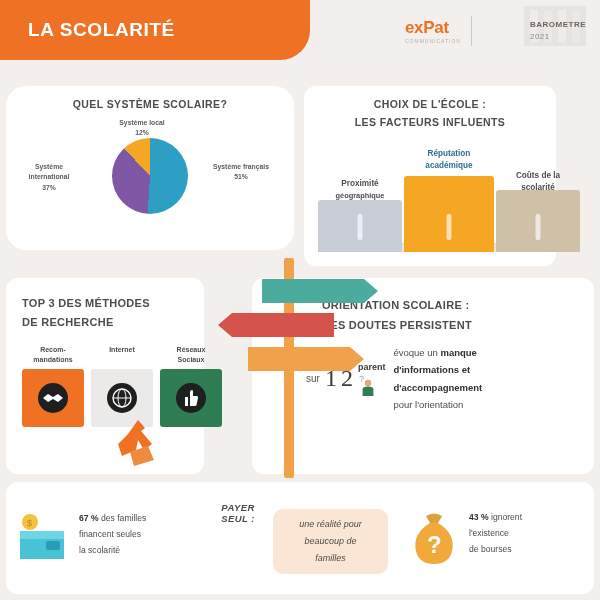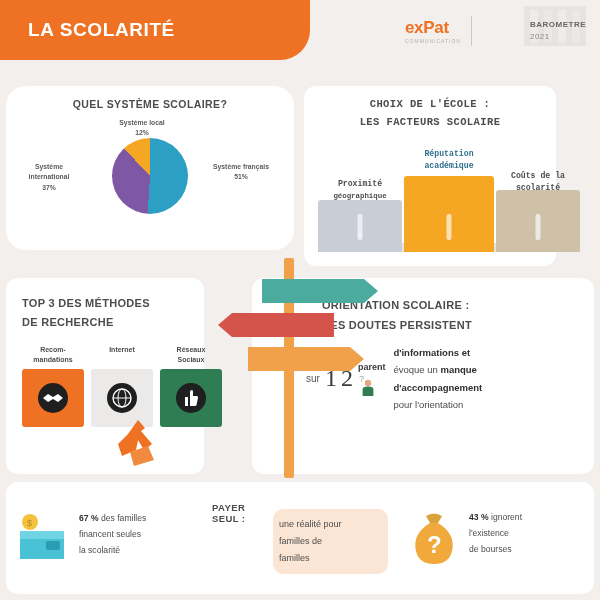--- a/index.html
+++ b/index.html
@@ -55,21 +55,21 @@
     position:absolute; left:50%; top:26px; transform:translateX(-50%);
     width:76px; height:76px; border-radius:50%;
   }
   .pie-lbl { position:absolute; font-size:6.8px; color:#5b5b5b; text-align:center; line-height:1.5; font-weight:bold;}
   .pie-lbl .pct { display:block; }
   #lbl-local { left:88px; top:6px; width:96px; }
   #lbl-intl  { left:8px;  top:50px; width:70px; }
   #lbl-fr    { left:200px; top:50px; width:70px; }
 
   
-  #card-choix { left:304px; top:86px; width:252px; height:180px;font-family:Liberation Mono, monospace; }
+  #card-choix { left:304px; top:86px; width:252px; height:180px; }
   .bars { position:relative; height:118px; margin-top:4px; }
   .bar { position:absolute; bottom:0; border-radius:3px 3px 0 0; }
   .bar .slot { position:absolute; left:50%; transform:translateX(-50%); bottom:12px;
                width:5px; height:26px; background:rgba(255,255,255,.65); border-radius:2px;}
   .bar-lbl { position:absolute; text-align:center; font-size:8.2px; font-weight:bold; color:#4c4c4c; line-height:1.35;}
   .plinth { position:absolute; left:14px; bottom:0; width:262px; height:9px; background:#e7e3df; border-radius:2px;}
 
   
   #card-top3 { left:6px; top:278px; width:198px; height:196px; }
   .top3-title { font-size:11px; font-weight:bold; color:#4c4c4c; padding:16px 0 0 16px; line-height:1.7; letter-spacing:.3px;}
@@ -93,21 +93,21 @@
   .avatar { width:18px; height:22px; position:relative; }
   .or-text { font-size:9.5px; color:#4c4c4c; line-height:1.85; }
   .or-text b { color:#2f2f2f; }
 
   
   #card-bottom { left:6px; top:482px; width:588px; height:112px; }
   .bottom-grid { display:flex; height:100%; align-items:center; }
   .b-col { flex:1; display:flex; align-items:flex-start; gap:9px; padding:0 10px;}
   .b-txt { font-size:8.6px; color:#4c4c4c; line-height:1.85; }
   .b-txt b { color:#2f2f2f; }
-  .b-mid { width:190px; text-align:left; }
+  .b-mid { width:190px; text-align:center;font-style:italic; }
   .b-mid .h { font-size:9.5px; font-weight:bold; color:#4c4c4c; letter-spacing:.4px;}
   .b-mid .bubble {
     margin:7px auto 0; width:150px; background:#fbe6d5; border-radius:10px;
     font-size:9px; color:#4c4c4c; line-height:1.9; padding:7px 6px;
   }
 
   
   .signpost { position:absolute; left:252px; top:258px; width:130px; height:220px; pointer-events:none;}
   .post { position:absolute; left:32px; top:0; width:10px; height:220px; background:#f0a14a; border-radius:2px;}
 
@@ -163,21 +163,21 @@
 
       <div class="pie-lbl" id="lbl-fr">
         <span>Système français</span>
         <span class="pct">51%</span>
       </div>
     </div>
   </div>
 
   <div class="card" id="card-choix">
     <div class="card-title">CHOIX DE L'ÉCOLE :</div>
-    <div class="card-title" style="padding-top:3px">LES FACTEURS SCOLAIRE</div>
+    <div class="card-title" style="padding-top:3px">LES FACTEURS INFLUENTS</div>
 
     <div class="bars">
       <div class="plinth"></div>
 
       <div class="bar-lbl" style="left:14px; top:44px; width:84px;">
         Proximité<br><span style="font-size:7.4px">géographique</span>
       </div>
       <div class="bar" style="left:14px; width:84px; height:52px; background:#c8cdd6;">
         <span class="slot"></span>
       </div>
@@ -275,24 +275,24 @@
           <span class="parent">parent</span>
           <svg class="avatar" viewBox="0 0 18 22">
             <text x="1" y="8" font-size="9" fill="#9a9a9a" font-family="Liberation Sans">?</text>
             <circle cx="10" cy="9" r="3.2" fill="#e2a77c"></circle>
             <path d="M4.6 22 L4.6 15 Q4.6 12.5 10 12.5 Q15.4 12.5 15.4 15 L15.4 22 Z" fill="#2f7d52"></path>
           </svg>
         </span>
       </div>
 
       <div class="or-text">
-        <div><b>d'informations et</b></div>
         <div>
           évoque un <b>manque</b>
         </div>
+        <div><b>d'informations et</b></div>
         <div><b>d'accompagnement</b></div>
         <div>pour l'orientation</div>
       </div>
     </div>
   </div>
 
   <div class="signpost">
     <div class="post"></div>
     <svg style="position:absolute; left:0; top:18px;" width="128" height="30" viewBox="0 0 128 30">
       <path d="M10 3 L112 3 L126 15 L112 27 L10 27 Z" fill="#4bab9e"></path>
@@ -321,21 +321,21 @@
           <span>des familles</span><br>
           <span>financent seules</span><br>
           <span>la scolarité</span>
         </div>
       </div>
 
       <div class="b-col b-mid">
         <div class="h">PAYER SEUL :</div>
         <div class="bubble">
           <span>une réalité pour</span><br>
-          <span>familles de</span><br>
+          <span>beaucoup de</span><br>
           <span>familles</span>
         </div>
       </div>
 
       <div class="b-col">
         <svg width="52" height="56" viewBox="0 0 52 56">
           <path d="M18 6 Q26 1 34 6 L30 13 L22 13 Z" fill="#d9a23a"></path>
           <path d="M22 13 Q4 24 8 41 Q11 54 26 54 Q41 54 44 41 Q48 24 30 13 Z" fill="#f0a93a"></path>
           <text x="19" y="43" font-size="24" fill="#ffffff" font-family="Liberation Sans" font-weight="bold">?</text>
         </svg>

